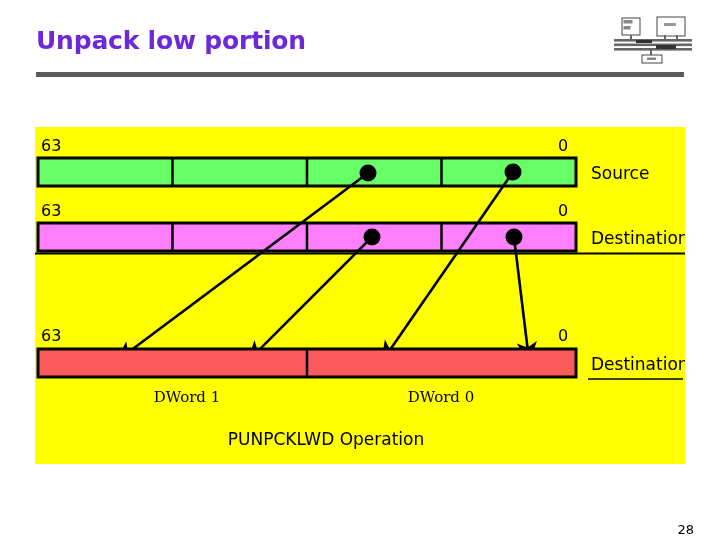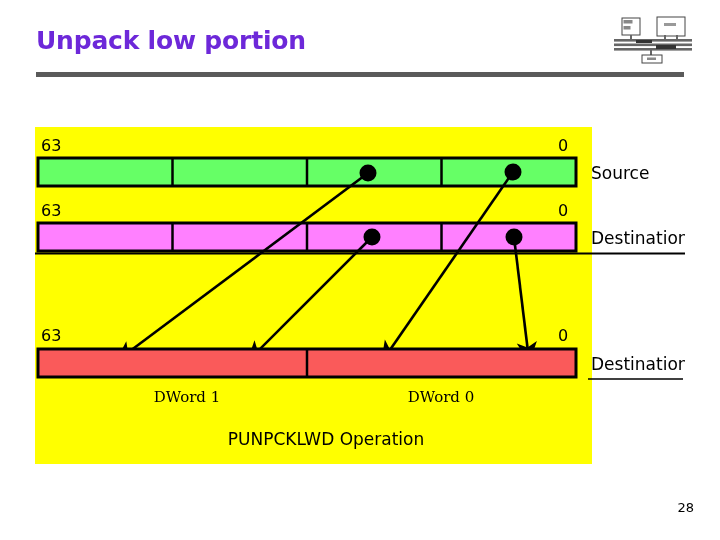--- a/index.html
+++ b/index.html
@@ -43,35 +43,35 @@
     top: 12px;
     width: 84px;
     height: 52px;
   }
 
   
   #figure {
     position: absolute;
     left: 35px;
     top: 127px;
-    width: 557px;
+    width: 650px;
     height: 337px;
     background: #ffff00;
   }
   #figure-svg {
     display: block;
     width: 650px;
     height: 337px;
   }
 
   
   #page-number {
     position: absolute;
     right: 26px;
-    top: 500px;
+    top: 522px;
     font-family: "DejaVu Sans", sans-serif;
     font-size: 13px;
     color: #000000;
   }
 
   .bit-label   { font-family: "DejaVu Sans", sans-serif; font-size: 16px; fill: #000; }
   .row-label   { font-family: "DejaVu Sans", sans-serif; font-size: 17px; fill: #000; }
   .dword-label { font-family: "DejaVu Serif", serif;     font-size: 15px; fill: #000; }
   .caption     { font-family: "DejaVu Sans", sans-serif; font-size: 17px; fill: #000; }
 </style>

